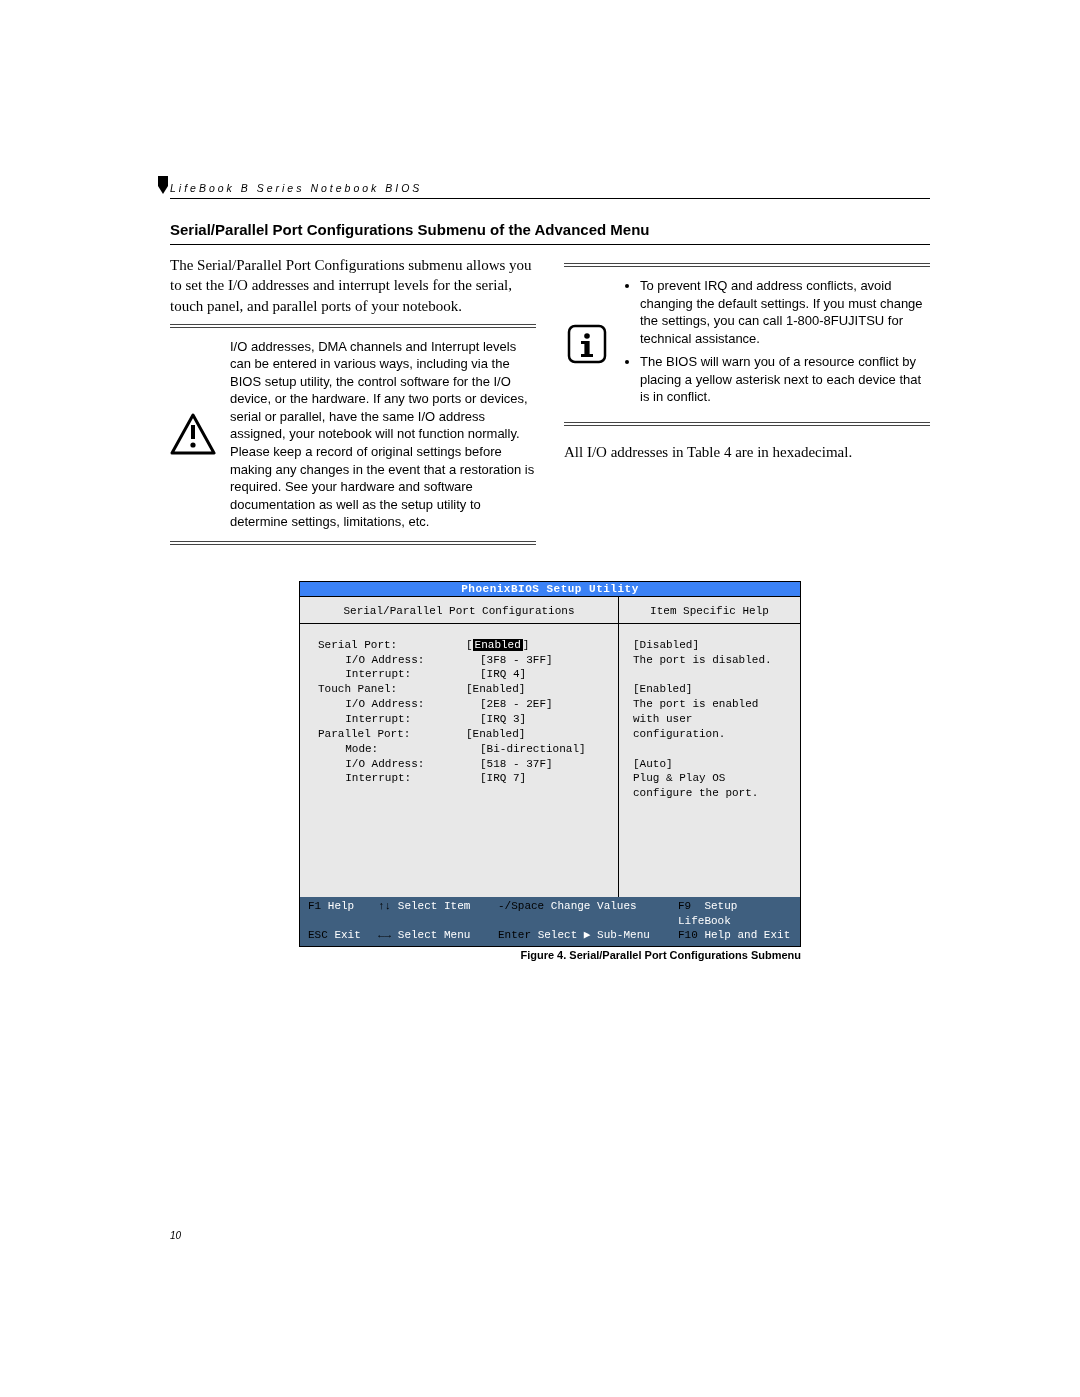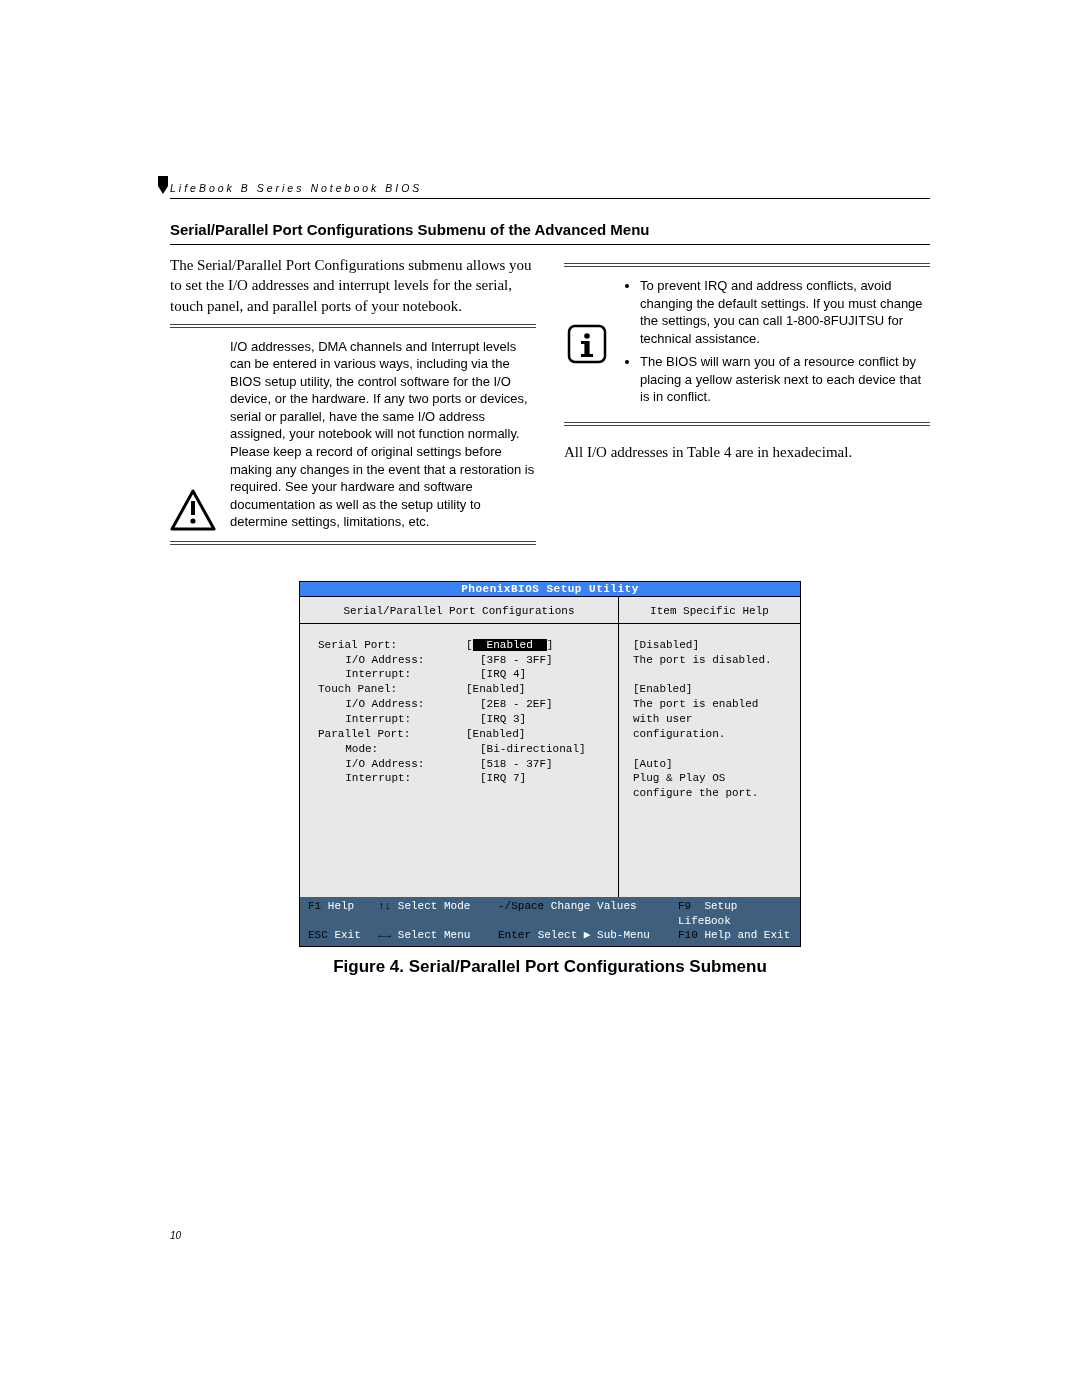--- a/index.html
+++ b/index.html
@@ -151,40 +151,40 @@
     font-weight: normal;
   }
   .bios-settings {
     padding: 14px 8px 8px 18px;
     line-height: 1.35;
   }
   .bios-row { display: flex; }
   .bios-row .lbl { width: 148px; white-space: pre; }
   .bios-row .val { }
   .indent { padding-left: 14px; }
-  .sel { background: #000; color: #fff; padding: 0 14px; }
+  .sel { background: #000; color: #fff; padding: 0 2px; }
   .bios-help {
     padding: 14px 16px 8px 14px;
     line-height: 1.35;
   }
   .bios-footer {
     background: #3f5f7f;
     color: #fff;
     padding: 2px 8px 3px 8px;
     line-height: 1.35;
   }
   .bios-footer .row { display:flex; }
   .bios-footer .c1{width:70px;} .bios-footer .c2{width:120px;} .bios-footer .c3{width:180px;} .bios-footer .c4{flex:1;}
   .bios-footer span.key { color:#000; }
   .caption {
     font-family: Arial, Helvetica, sans-serif;
-    font-size: 17px;
+    font-size: 11px;
     font-weight: bold;
-    text-align: center;
-    margin-top: 10px;
+    text-align: right;
+    margin-top: 2px;
   }
   .pagenum {
     position: absolute;
     left: 170px;
     top: 1230px;
     font-style: italic;
     font-family: Liberation Sans, sans-serif;
     font-size: 10px;
   }
 </style>
@@ -205,21 +205,21 @@
   <div class="section-title">Serial/Parallel Port Configurations Submenu of the Advanced Menu</div>
   <div class="title-rule"></div>
 
   <div class="columns">
 
     <div class="col">
       <div class="intro">The Serial/Parallel Port Configurations submenu allows you to set the I/O addresses and interrupt levels for the serial, touch panel, and parallel ports of your notebook.</div>
 
       <div class="note-block note-left">
         <div class="note-rule"></div>
-        <div class="note-body" style="align-items:flex-end; padding-left:0;">
+        <div class="note-body" style="align-items:center; padding-left:0;">
           <div class="note-icon">
             <svg width="46" height="42" viewBox="0 0 46 42">
               <polygon points="23,2 44,40 2,40" fill="none" stroke="#000" stroke-width="3" stroke-linejoin="round"></polygon>
               <rect x="21" y="12" width="4" height="14" fill="#000"></rect>
               <circle cx="23" cy="32" r="2.6" fill="#000"></circle>
             </svg>
           </div>
           <div class="note-text">I/O addresses, DMA channels and Interrupt levels can be entered in various ways, including via the BIOS setup utility, the control software for the I/O device, or the hardware. If any two ports or devices, serial or parallel, have the same I/O address assigned, your notebook will not function normally. Please keep a record of original settings before making any changes in the event that a restoration is required. See your hardware and software documentation as well as the setup utility to determine settings, limitations, etc.</div>
         </div>
         <div class="note-rule"></div>
@@ -313,21 +313,21 @@
               <div>&nbsp;</div>
               <div>[Auto]</div>
               <div>Plug &amp; Play OS</div>
               <div>configure the port.</div>
             </div>
         </div>
       </div>
       <div class="bios-footer">
         <div class="row">
           <span class="c1"><span class="key">F1</span> <span>Help</span></span>
-          <span class="c2"><span class="key">↑↓</span> <span>Select Mode</span></span>
+          <span class="c2"><span class="key">↑↓</span> <span>Select Item</span></span>
           <span class="c3"><span class="key">-/Space</span> <span>Change Values</span></span>
           <span class="c4"><span class="key">F9</span>&nbsp;&nbsp;<span>Setup LifeBook</span></span>
         </div>
         <div class="row">
           <span class="c1"><span class="key">ESC</span> <span>Exit</span></span>
           <span class="c2"><span class="key">←→</span> <span>Select Menu</span></span>
           <span class="c3"><span class="key">Enter</span> <span>Select ▶ Sub-Menu</span></span>
           <span class="c4"><span class="key">F10</span> <span>Help and Exit</span></span>
         </div>
       </div>

